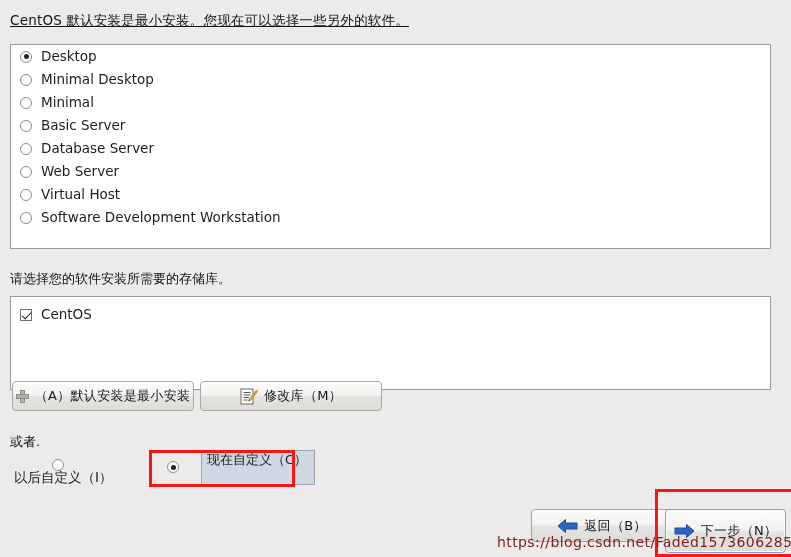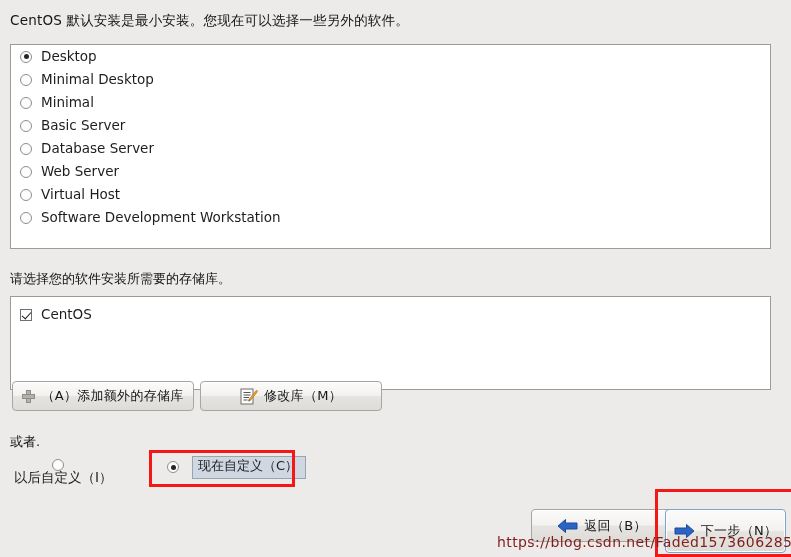--- a/index.html
+++ b/index.html
@@ -19,20 +19,21 @@
 
   
   .intro {
     position: absolute;
     left: 10px;
     top: 12px;
     font-size: 13.5px;
     color: #141414;
     letter-spacing: 0.2px;
     white-space: nowrap;
+    text-decoration: underline;
   }
 
   
   .panel {
     position: absolute;
     background: #ffffff;
     border: 1px solid #9b9b97;
     box-sizing: border-box;
     text-align: right;
   }
@@ -183,22 +184,22 @@
     height: 20px;
   }
   #custom-later { left: 14px; top: 459px; flex-direction: column; }
   #custom-now   { left: 167px; top: 457px; }
 
   .focus-chip {
     display: flex;
     align-items: center;
     border: 1px solid #9aa4b0;
     background: #cfd7e2;
-    padding: 2px 7px 6px 5px;
-    margin-left: 9px;
+    padding: 2px 7px 18px 5px;
+    margin-left: 18px;
     box-sizing: border-box;
   }
   .focus-chip .opt-label { font-size: 13px; }
 
   
   .red-box {
     position: absolute;
     border: 3px solid #f51616;
     box-sizing: border-box;
     pointer-events: none;
@@ -271,21 +272,21 @@
 
 <div class="panel" id="repo-panel">
   <div class="opt-row" style="margin-top:6px;">
     <span class="checkbox checked"></span>
     <span class="opt-label">CentOS</span>
   </div>
 </div>
 
 <div class="btn" id="btn-add-repo">
   <span class="plus-icon"></span>
-  <span class="btn-text">（A）添加额外的存储库</span>
+  <span class="btn-text">（A）默认安装是最小安装</span>
 </div>
 
 <div class="btn" id="btn-modify-repo">
   <span class="doc-icon">
     <svg width="18" height="17" viewBox="0 0 18 17">
       <rect x="1" y="1" width="12" height="15" fill="#fdfdfd" stroke="#6d6d6a" stroke-width="1"></rect>
       <line x1="3.5" y1="4.5" x2="10.5" y2="4.5" stroke="#55555a" stroke-width="1"></line>
       <line x1="3.5" y1="7" x2="10.5" y2="7" stroke="#55555a" stroke-width="1"></line>
       <line x1="3.5" y1="9.5" x2="9" y2="9.5" stroke="#55555a" stroke-width="1"></line>
       <line x1="3.5" y1="12" x2="7.5" y2="12" stroke="#55555a" stroke-width="1"></line>

